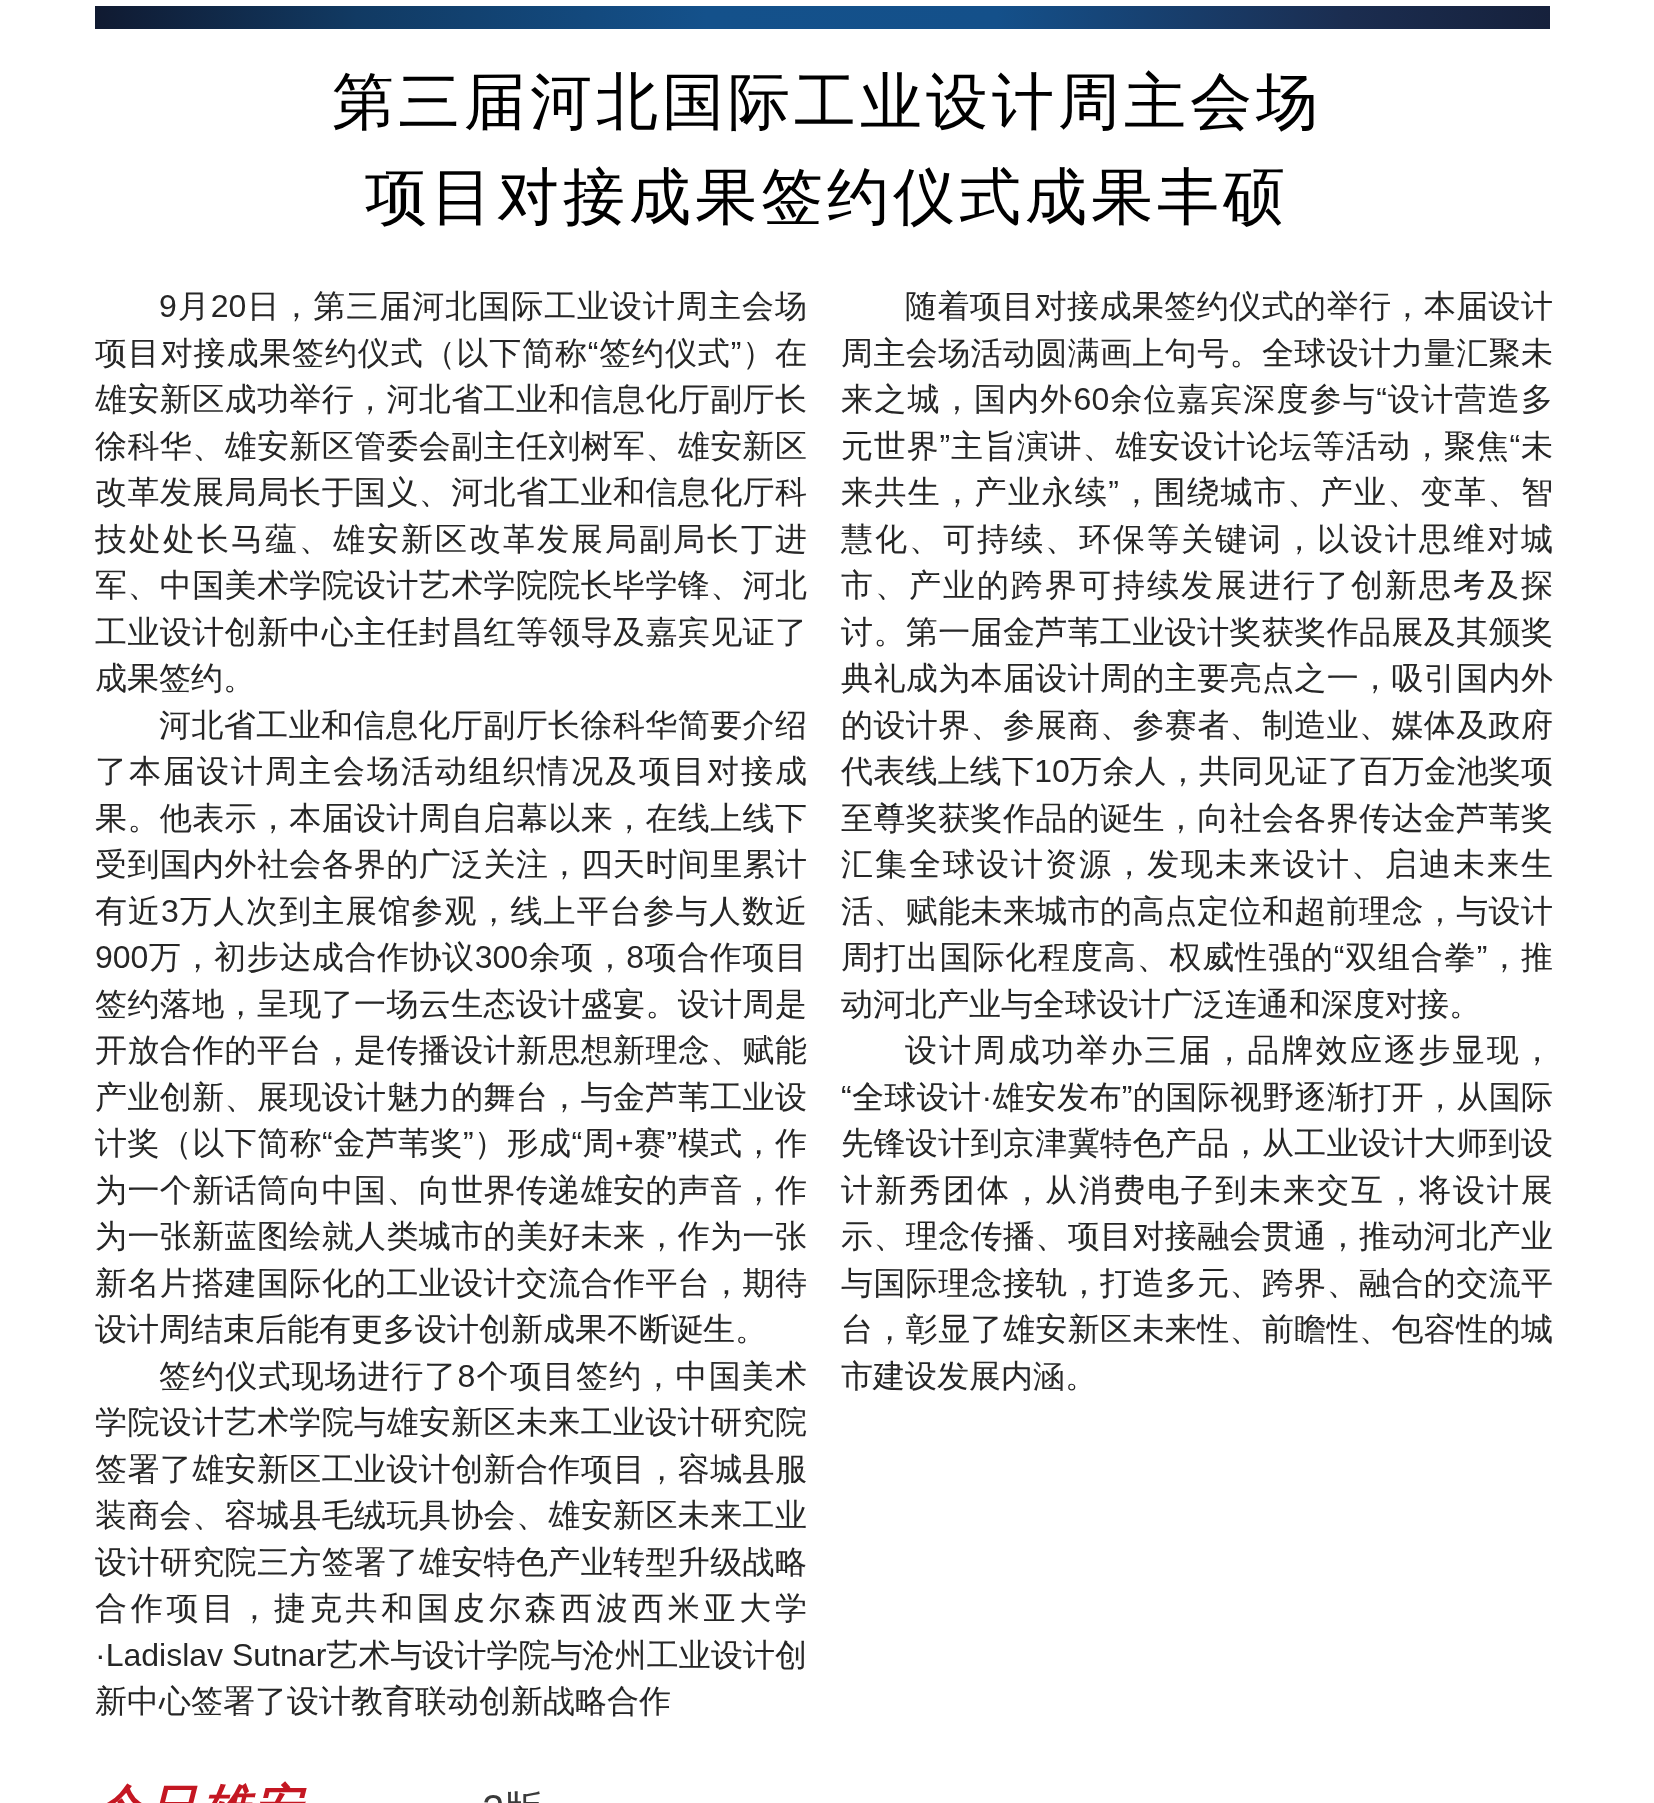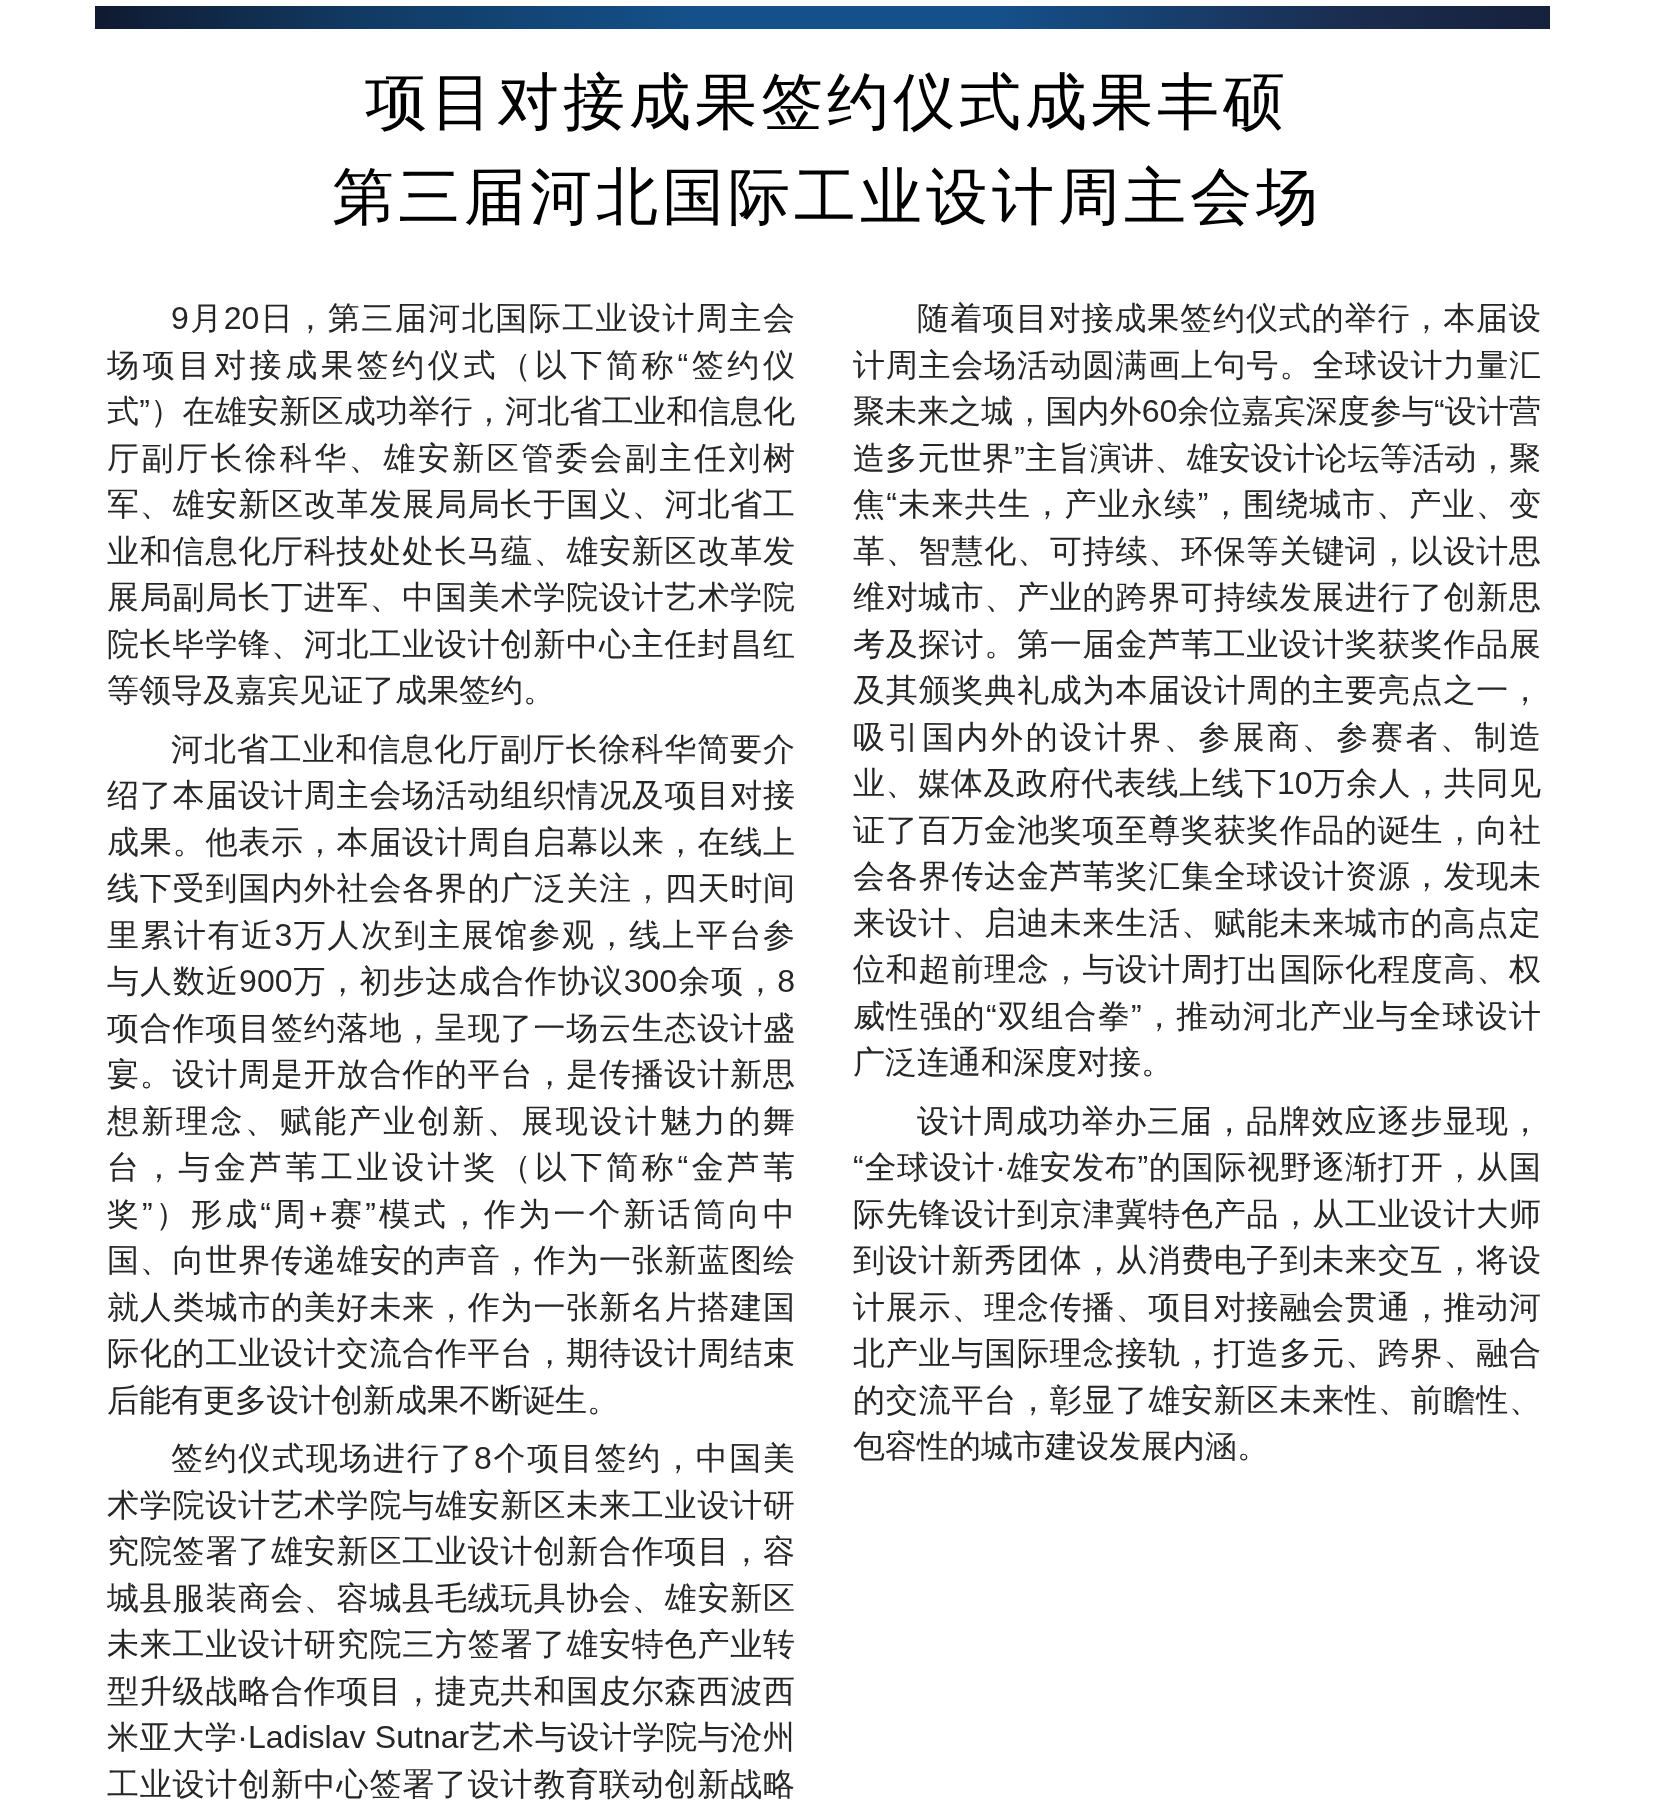--- a/index.html
+++ b/index.html
@@ -35,21 +35,21 @@
     box-sizing: border-box;
   }
   .col {
     flex: 1 1 0;
     min-width: 0;
     font-size: 32px;
     line-height: 46.5px;
     text-align: justify;
     color: #262626;
   }
-  .para { margin: 12px; }
+  .para { margin: 0; }
   .para.indent { text-indent: 2em; }
   .footer { margin-top: 56px; }
   .footer-row {
     display: flex;
     align-items: baseline;
   }
   .masthead-logo {
     font-family: "Liberation Serif", serif;
     font-style: italic;
     font-weight: bold;
@@ -64,22 +64,22 @@
     color: #3a3a3a;
     font-weight: 400;
   }
 </style>
 </head>
 <body>
 
 <div class="top-bar"></div>
 
 <div class="headline">
+  <div>第三届河北国际工业设计周主会场</div>
   <div>项目对接成果签约仪式成果丰硕</div>
-  <div>第三届河北国际工业设计周主会场</div>
 </div>
 
 <div class="content">
 
   <div class="col">
     <div>
         <p class="para indent">9月20日，第三届河北国际工业设计周主会场项目对接成果签约仪式（以下简称“签约仪式”）在雄安新区成功举行，河北省工业和信息化厅副厅长徐科华、雄安新区管委会副主任刘树军、雄安新区改革发展局局长于国义、河北省工业和信息化厅科技处处长马蕴、雄安新区改革发展局副局长丁进军、中国美术学院设计艺术学院院长毕学锋、河北工业设计创新中心主任封昌红等领导及嘉宾见证了成果签约。</p>
         <p class="para indent">河北省工业和信息化厅副厅长徐科华简要介绍了本届设计周主会场活动组织情况及项目对接成果。他表示，本届设计周自启幕以来，在线上线下受到国内外社会各界的广泛关注，四天时间里累计有近3万人次到主展馆参观，线上平台参与人数近900万，初步达成合作协议300余项，8项合作项目签约落地，呈现了一场云生态设计盛宴。设计周是开放合作的平台，是传播设计新思想新理念、赋能产业创新、展现设计魅力的舞台，与金芦苇工业设计奖（以下简称“金芦苇奖”）形成“周+赛”模式，作为一个新话筒向中国、向世界传递雄安的声音，作为一张新蓝图绘就人类城市的美好未来，作为一张新名片搭建国际化的工业设计交流合作平台，期待设计周结束后能有更多设计创新成果不断诞生。</p>
         <p class="para indent">签约仪式现场进行了8个项目签约，中国美术学院设计艺术学院与雄安新区未来工业设计研究院签署了雄安新区工业设计创新合作项目，容城县服装商会、容城县毛绒玩具协会、雄安新区未来工业设计研究院三方签署了雄安特色产业转型升级战略合作项目，捷克共和国皮尔森西波西米亚大学·Ladislav Sutnar艺术与设计学院与沧州工业设计创新中心签署了设计教育联动创新战略合作</p>
       </div>

